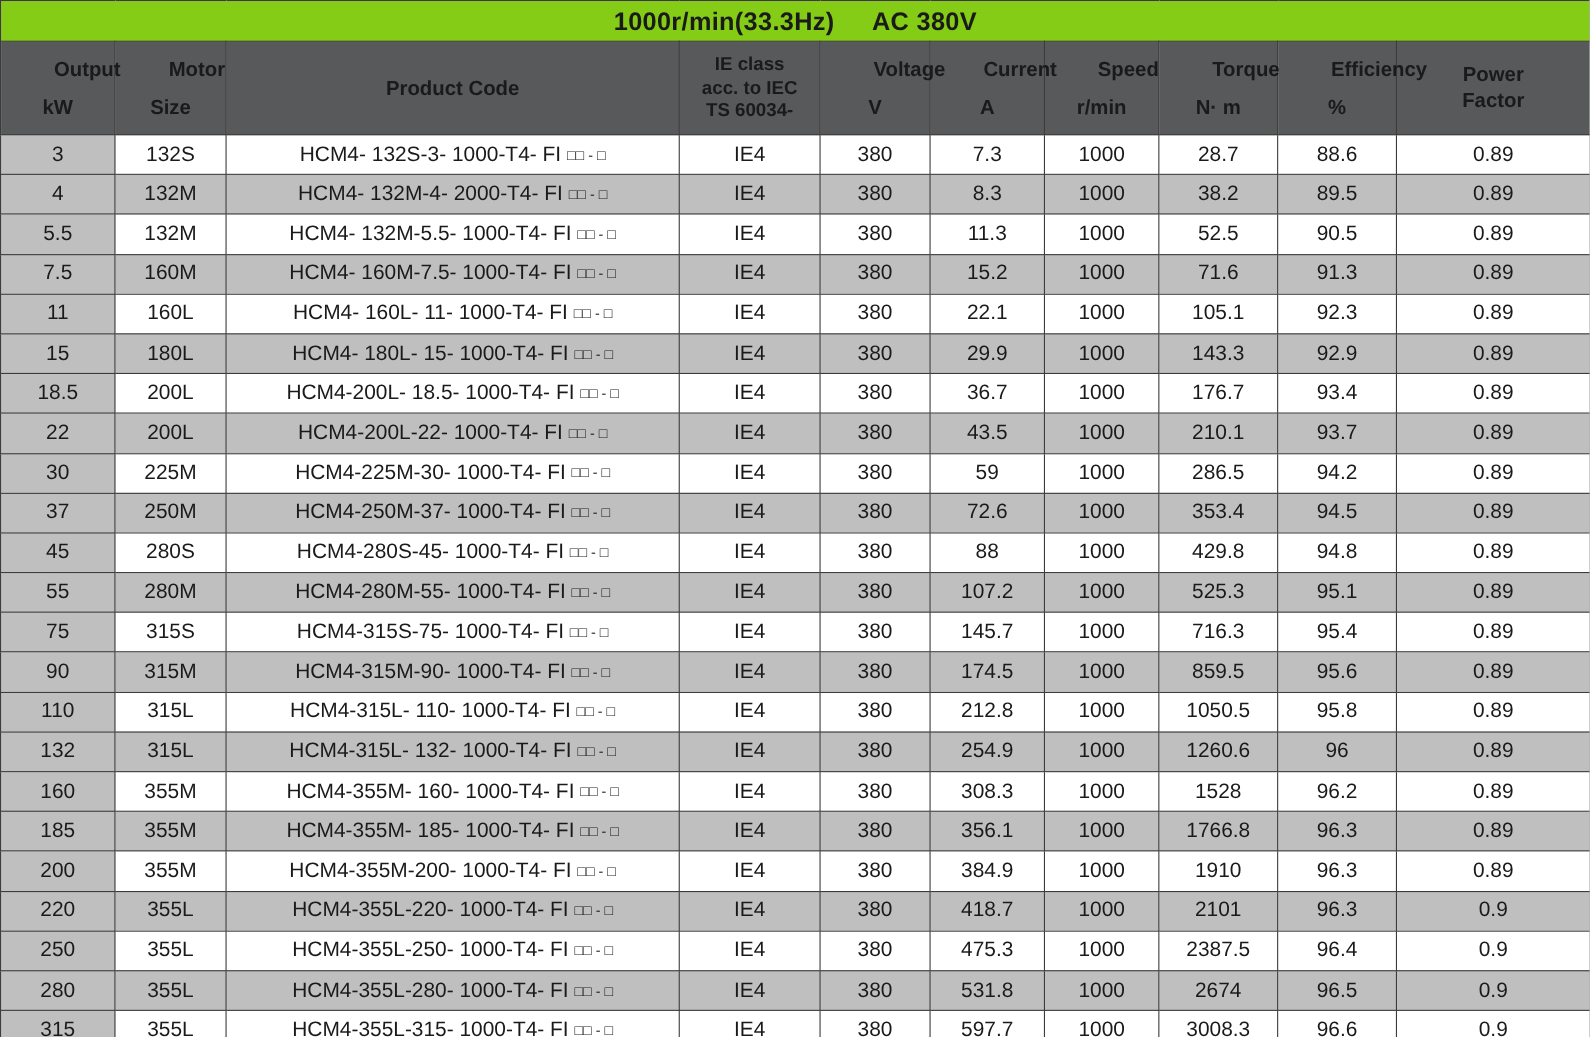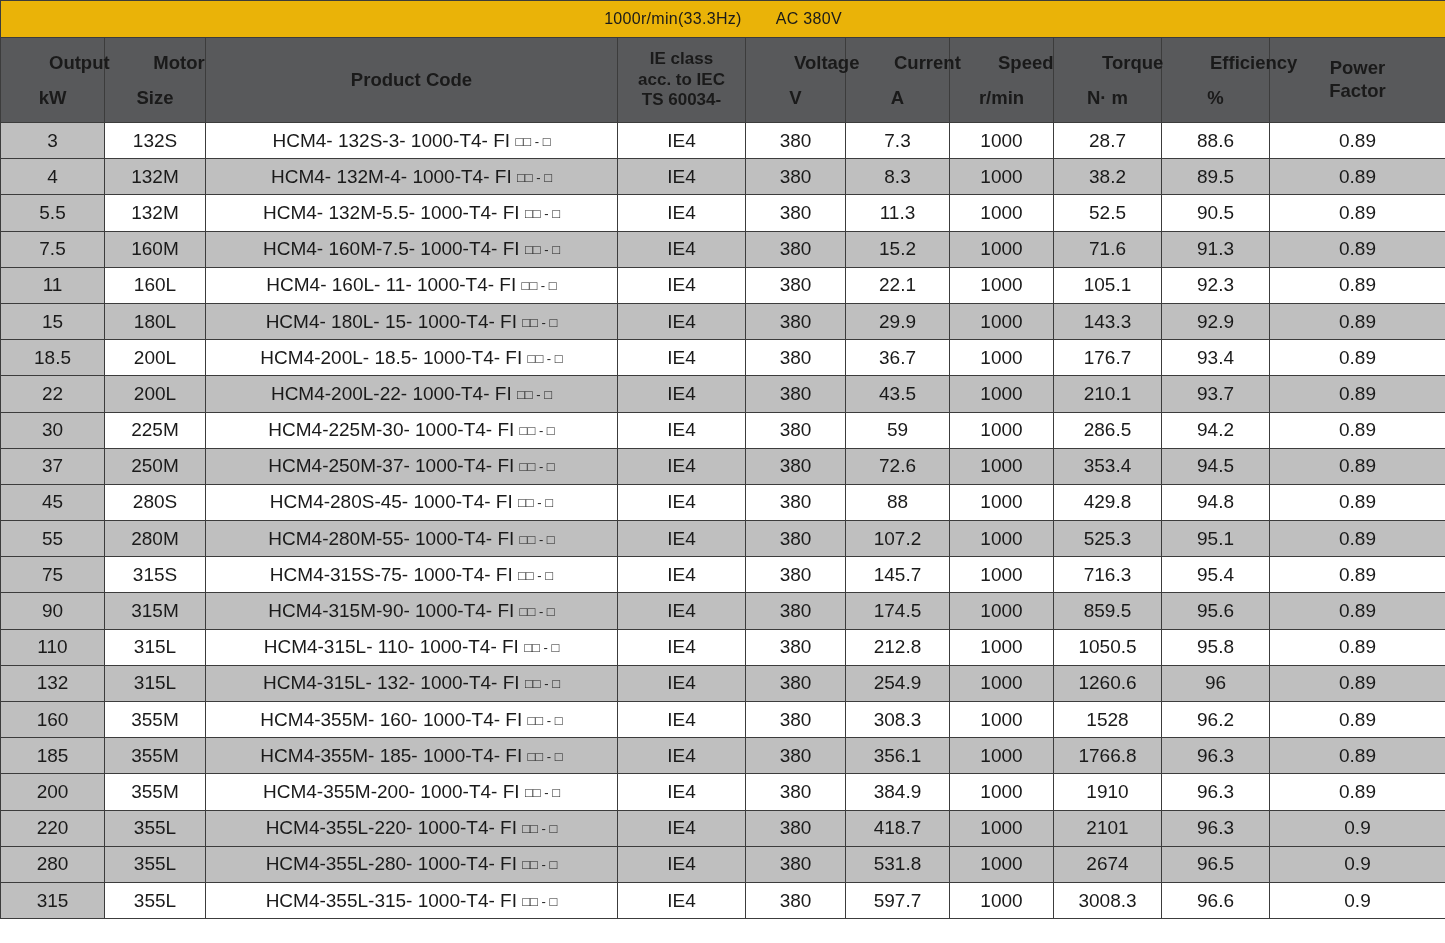--- a/index.html
+++ b/index.html
@@ -23,25 +23,25 @@
   .spec-table td, .spec-table th {
     border: 1px solid #3c3c3c;
     padding: 0;
     text-align: center;
     vertical-align: middle;
     color: #1a1a1a;
   }
 
   
   .title-cell {
-    background: #eab308;
+    background: #84cc16;
     color: #ffffff;
     height: 36px;
-    font-size: 16px;
-    font-weight: 400;
+    font-size: 23px;
+    font-weight: 700;
     letter-spacing: 0.3px;
     border: 1px solid #9c0c0d;
     border-bottom: 1px solid #3c3c3c;
   }
   .title-inner {
     display: flex;
     justify-content: center;
     align-items: center;
     gap: 34px;
   }
@@ -171,21 +171,21 @@
         <td>380</td>
         <td>7.3</td>
         <td>1000</td>
         <td>28.7</td>
         <td>88.6</td>
         <td>0.89</td>
       </tr>
       <tr class="alt">
         <td class="col-output">4</td>
         <td>132M</td>
-        <td class="code-cell"><span>HCM4- 132M-4- 1000-T4- FI </span><span class="ph">□□ - □</span></td>
+        <td class="code-cell"><span>HCM4- 132M-4- 2000-T4- FI </span><span class="ph">□□ - □</span></td>
         <td>IE4</td>
         <td>380</td>
         <td>8.3</td>
         <td>1000</td>
         <td>38.2</td>
         <td>89.5</td>
         <td>0.89</td>
       </tr>
       <tr>
         <td class="col-output">5.5</td>
@@ -396,20 +396,32 @@
         <td>355L</td>
         <td class="code-cell"><span>HCM4-355L-220- 1000-T4- FI </span><span class="ph">□□ - □</span></td>
         <td>IE4</td>
         <td>380</td>
         <td>418.7</td>
         <td>1000</td>
         <td>2101</td>
         <td>96.3</td>
         <td>0.9</td>
       </tr>
+      <tr>
+        <td class="col-output">250</td>
+        <td>355L</td>
+        <td class="code-cell"><span>HCM4-355L-250- 1000-T4- FI </span><span class="ph">□□ - □</span></td>
+        <td>IE4</td>
+        <td>380</td>
+        <td>475.3</td>
+        <td>1000</td>
+        <td>2387.5</td>
+        <td>96.4</td>
+        <td>0.9</td>
+      </tr>
       <tr class="alt">
         <td class="col-output">280</td>
         <td>355L</td>
         <td class="code-cell"><span>HCM4-355L-280- 1000-T4- FI </span><span class="ph">□□ - □</span></td>
         <td>IE4</td>
         <td>380</td>
         <td>531.8</td>
         <td>1000</td>
         <td>2674</td>
         <td>96.5</td>

